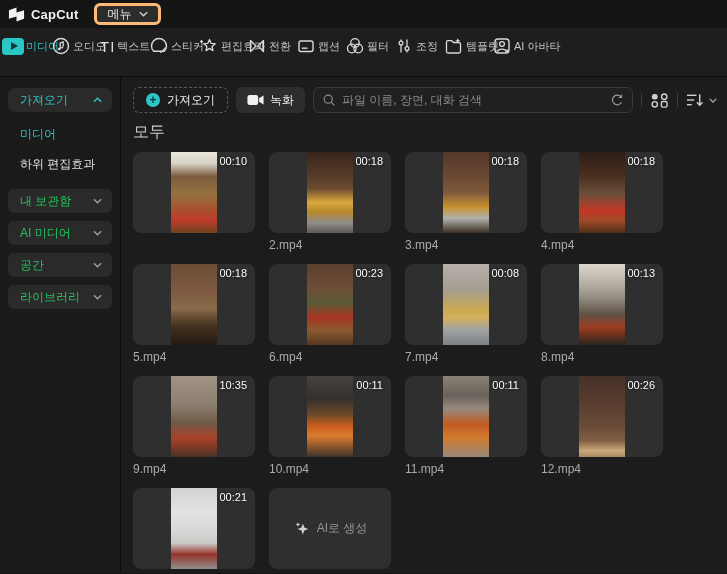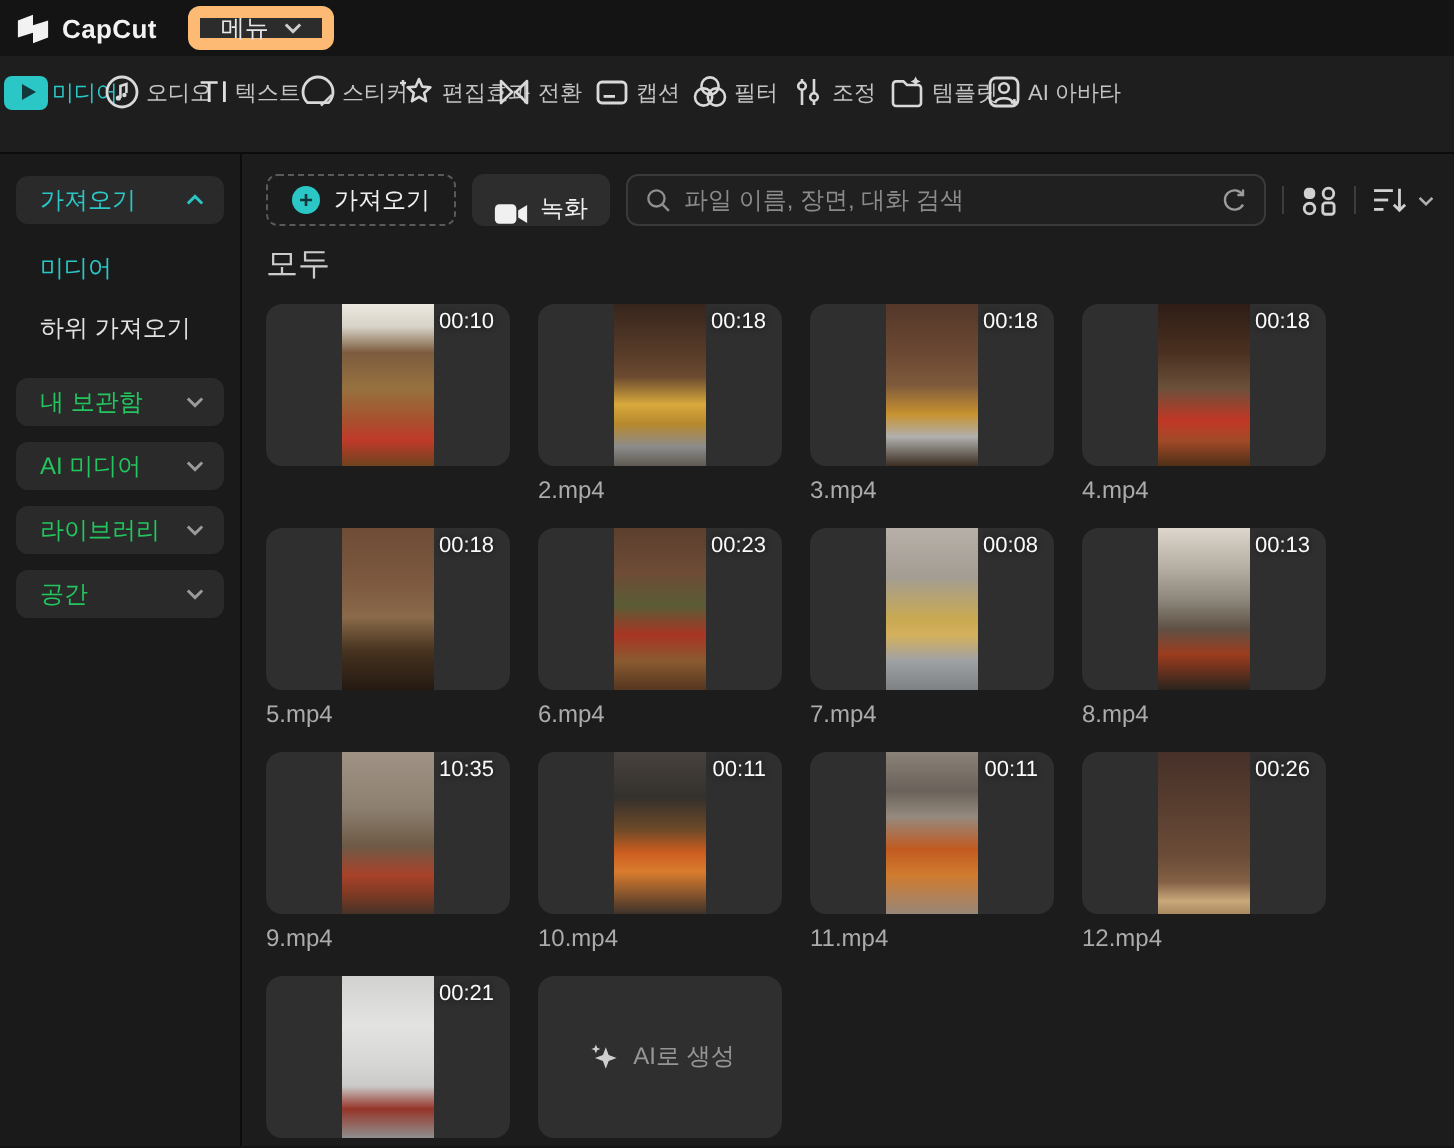--- a/index.html
+++ b/index.html
@@ -3,21 +3,21 @@
 <meta charset="utf-8">
 <style>
   * { margin:0; padding:0; box-sizing:border-box; }
   html,body { width:727px; height:574px; overflow:hidden; background:#141414;
     font-family:"Liberation Sans","DejaVu Sans",sans-serif; -webkit-font-smoothing:antialiased; }
 
   
   .topbar { height:28px; background:#141414; display:flex; align-items:center; padding:0 8px; }
   .logo { display:flex; align-items:center; gap:6px; }
   .logo-text { color:#f2f2f2; font-size:13px; font-weight:bold; letter-spacing:.2px; }
-  .menu-btn { margin-left:16px; height:22px; background:#2c2c2c; border:6px solid #fdba74;
+  .menu-btn { margin-left:16px; height:22px; background:#2c2c2c; border:3px solid #fdba74;
     border-radius:6px; display:flex; align-items:center; gap:8px; padding:0 10px;
     color:#e8e8e8; font-size:12px; cursor:pointer; }
 
   
   .tabbar { height:49px; background:#1e1e1e; display:flex; align-items:flex-start;
     padding:6px 0 0 2px; border-bottom:1px solid #0c0c0c; }
   .tab { width:49px; display:flex; flex-direction:row; align-items:center; gap:2px;
     cursor:pointer; padding-top:1px; }
   .tab.wide { width:68px; }
   .tab .ticon { height:22px; display:flex; align-items:center; justify-content:center; }
@@ -43,21 +43,21 @@
 
   .main { flex:1; background:#1c1c1c; padding:10px 10px 0 12px; }
 
   
   .toolrow { display:flex; align-items:center; }
   .import-btn { height:26px; border:1px dashed #5a5a5a; border-radius:6px; background:transparent;
     display:flex; align-items:center; gap:7px; padding:0 12px; color:#f0f0f0; font-size:12px; cursor:pointer; }
   .plus-circ { width:14px; height:14px; border-radius:50%; background:#2bc6c6; color:#11393b;
     font-size:12px; font-weight:bold; display:flex; align-items:center; justify-content:center; line-height:1; }
   .record-btn { height:26px; margin-left:8px; background:#2d2d2d; border:none; border-radius:6px;
-    display:flex; align-items:flex-end; gap:6px; padding:0 11px; color:#f0f0f0; font-size:12px; cursor:pointer; }
+    display:flex; align-items:center; gap:6px; padding:0 11px; color:#f0f0f0; font-size:12px; cursor:pointer; }
   .search { flex:1; height:26px; margin-left:8px; background:#202020; border:1px solid #3a3a3a;
     border-radius:6px; display:flex; align-items:center; padding:0 8px; gap:6px; }
   .search input { flex:1; background:transparent; border:none; outline:none; color:#ddd;
     font-size:12px; font-family:inherit; }
   .search input::placeholder { color:#8a8a8a; }
   .vdiv { width:1px; height:14px; background:#3d3d3d; margin:0 8px; }
   .icon-btn { display:flex; align-items:center; cursor:pointer; }
 
   
   .all-label { margin-top:9px; font-size:16px; color:#cbcbcb; }
@@ -201,42 +201,42 @@
 <div class="body-row">
 
   <div class="sidebar">
     <div class="pill accent">
       <span>가져오기</span>
       <svg width="9" height="6" viewBox="0 0 10 6">
           <polyline points="1,5 5,1 9,5" fill="none" stroke="#2bc6c6" stroke-width="1.6"></polyline>
         </svg>
     </div>
     <div class="side-item accent mt14">미디어</div>
-    <div class="side-item mt13">하위 가져오기</div>
+    <div class="side-item mt13">하위 편집효과</div>
 
     <div class="pill mt16">
       <span>내 보관함</span>
       <svg width="9" height="6" viewBox="0 0 10 6">
           <polyline points="1,1 5,5 9,1" fill="none" stroke="#9a9a9a" stroke-width="1.6"></polyline>
         </svg>
     </div>
     <div class="pill mt8">
       <span>AI 미디어</span>
       <svg width="9" height="6" viewBox="0 0 10 6">
           <polyline points="1,1 5,5 9,1" fill="none" stroke="#9a9a9a" stroke-width="1.6"></polyline>
         </svg>
     </div>
     <div class="pill mt8">
+      <span>공간</span>
+      <svg width="9" height="6" viewBox="0 0 10 6">
+          <polyline points="1,1 5,5 9,1" fill="none" stroke="#9a9a9a" stroke-width="1.6"></polyline>
+        </svg>
+    </div>
+    <div class="pill mt8">
       <span>라이브러리</span>
-      <svg width="9" height="6" viewBox="0 0 10 6">
-          <polyline points="1,1 5,5 9,1" fill="none" stroke="#9a9a9a" stroke-width="1.6"></polyline>
-        </svg>
-    </div>
-    <div class="pill mt8">
-      <span>공간</span>
       <svg width="9" height="6" viewBox="0 0 10 6">
           <polyline points="1,1 5,5 9,1" fill="none" stroke="#9a9a9a" stroke-width="1.6"></polyline>
         </svg>
     </div>
   </div>
 
   <div class="main">
     <div class="toolrow">
       <button class="import-btn">
         <span class="plus-circ">+</span>

